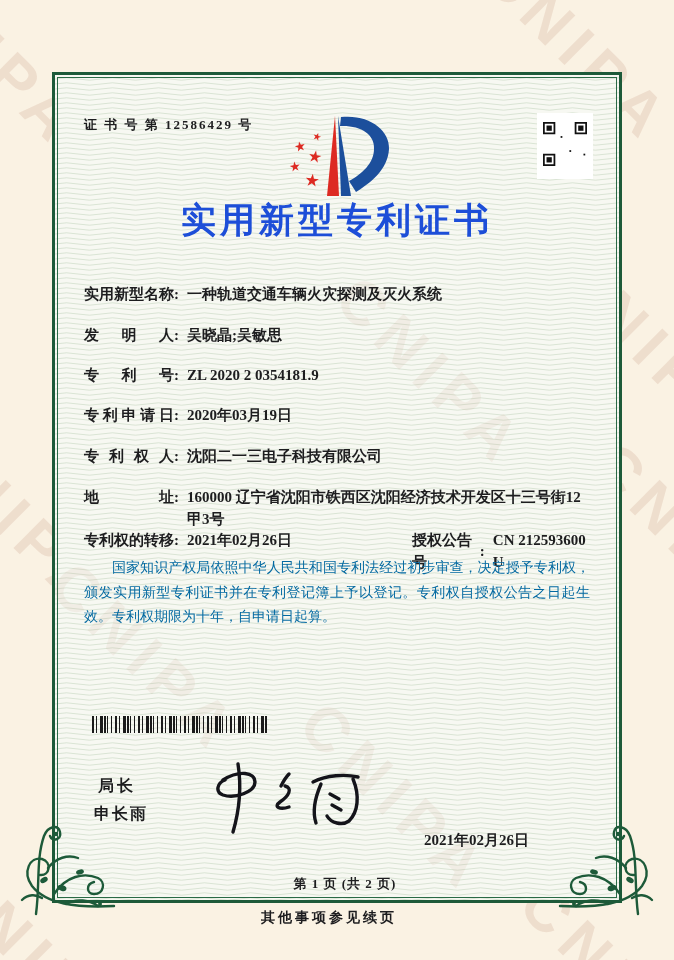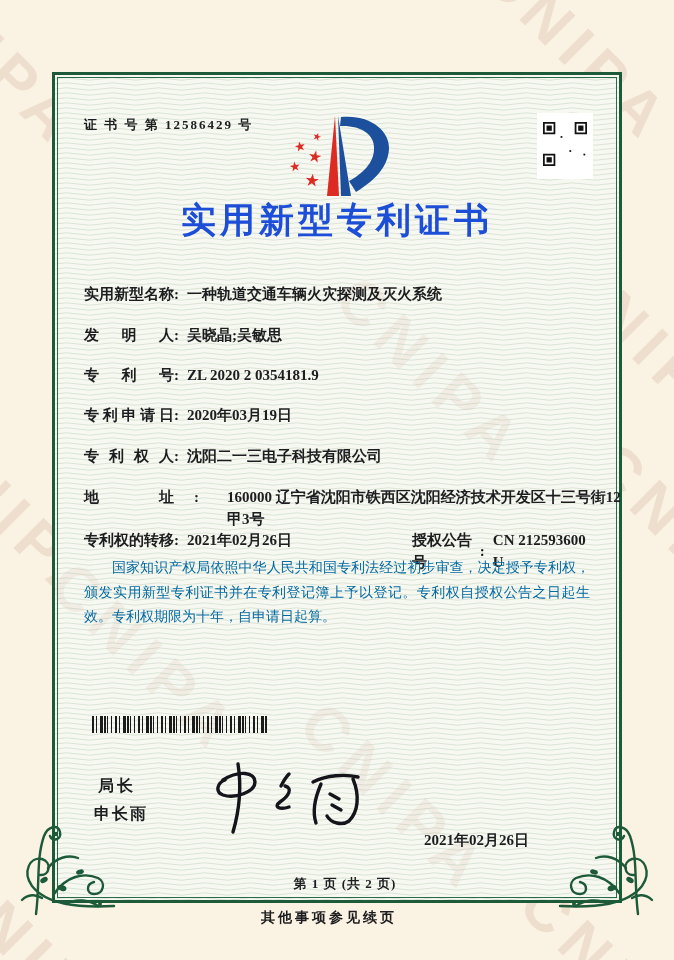--- a/index.html
+++ b/index.html
@@ -226,21 +226,21 @@
   <div class="field-row" style="top:404px;">
     <span class="f-label">专利申请日</span>
       <span class="f-colon">:</span>
     <span class="f-value">2020年03月19日</span>
   </div>
   <div class="field-row" style="top:445px;">
     <span class="f-label">专利权人</span>
       <span class="f-colon">:</span>
     <span class="f-value">沈阳二一三电子科技有限公司</span>
   </div>
-  <div class="field-row" style="top:486px;gap:20px;">
+  <div class="field-row" style="top:486px;">
     <span class="f-label">地址</span>
       <span class="f-colon">:</span>
     <span class="f-value addr">160000 辽宁省沈阳市铁西区沈阳经济技术开发区十三号街12甲3号</span>
   </div>
 
   <div class="field-row" style="top:529px;width:506px;">
     <span class="grant-pair">
       <span class="grant-label">专利权的转移</span>
         <span class="f-colon">:</span>
       <span class="grant-value">2021年02月26日</span>

